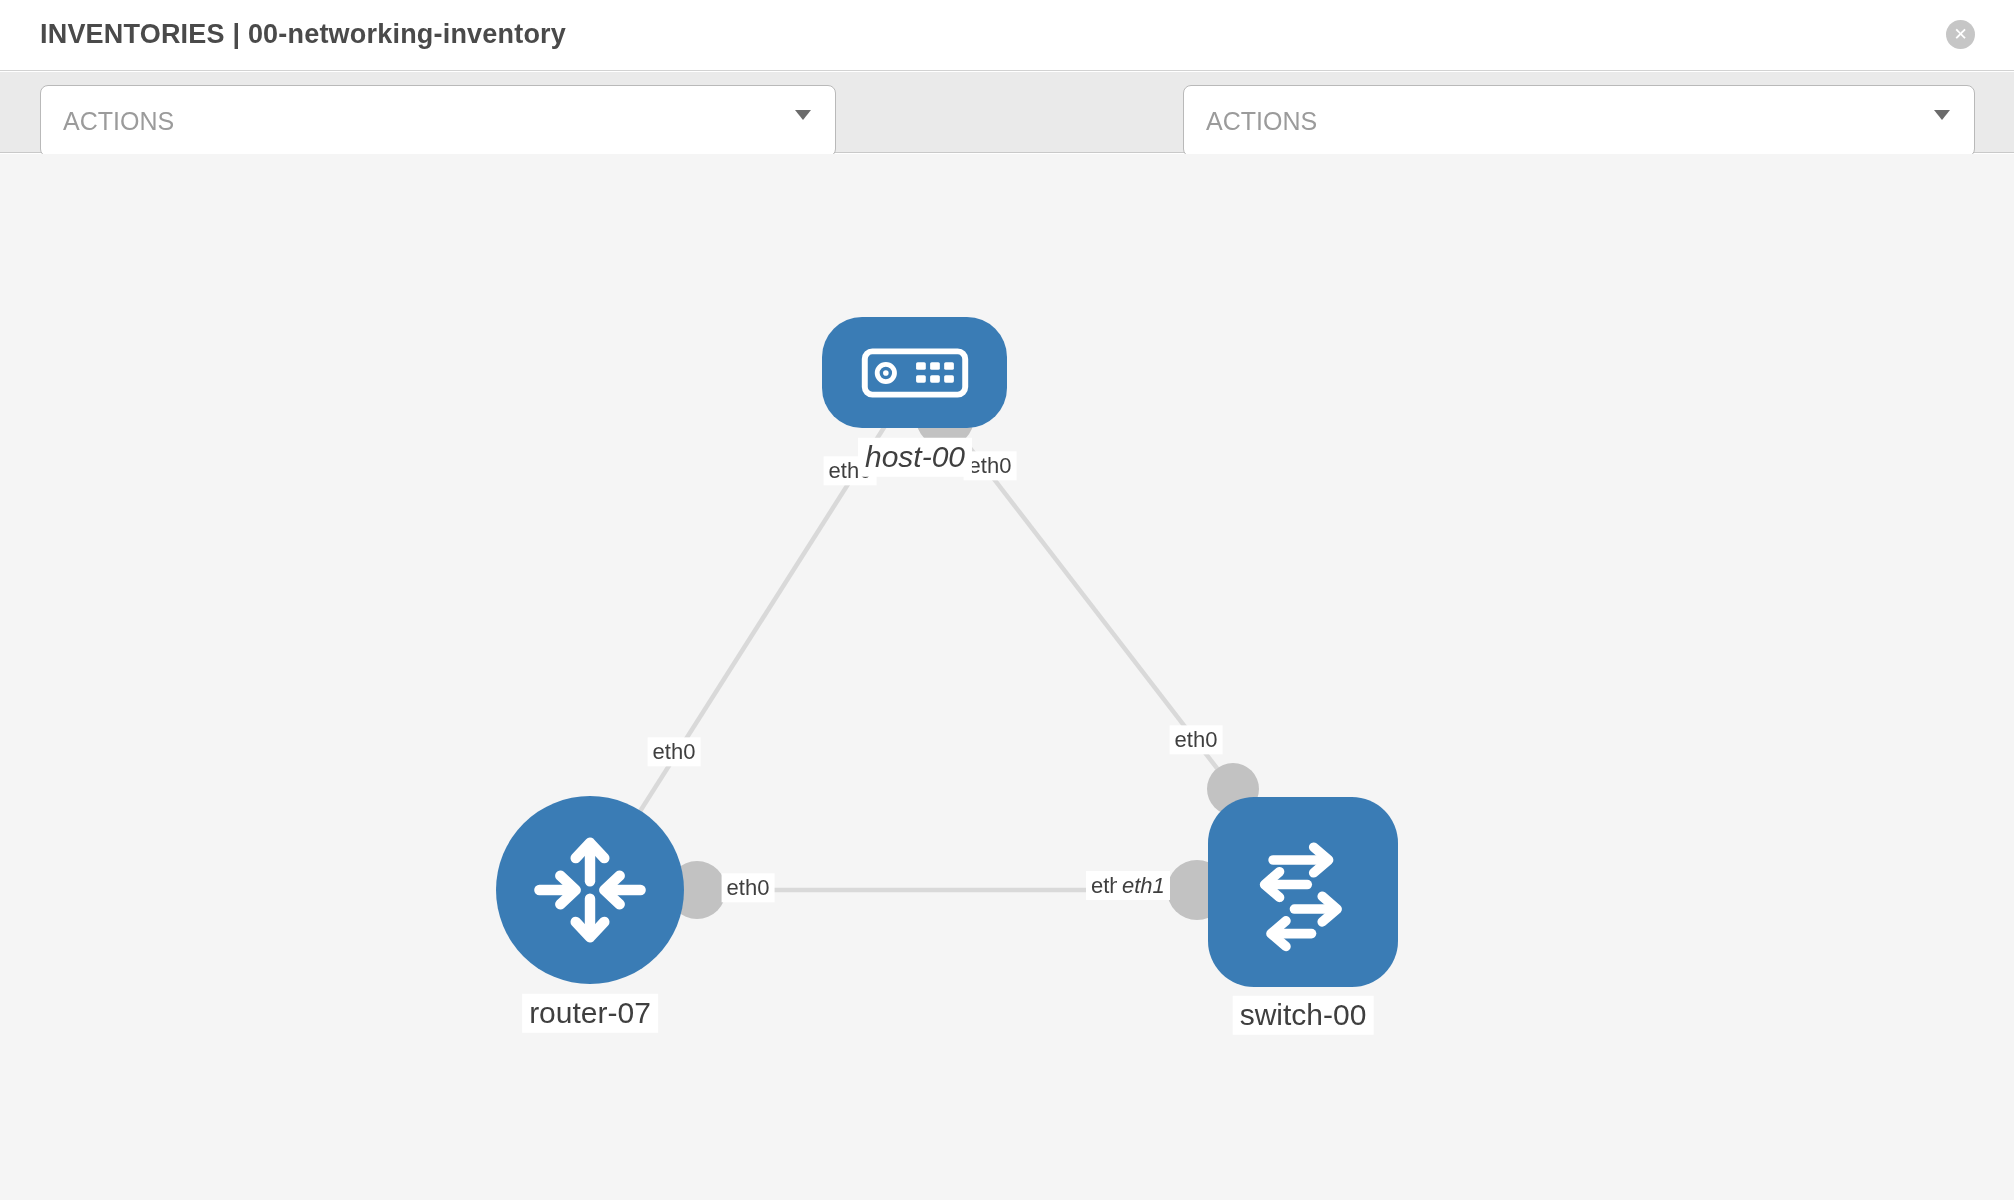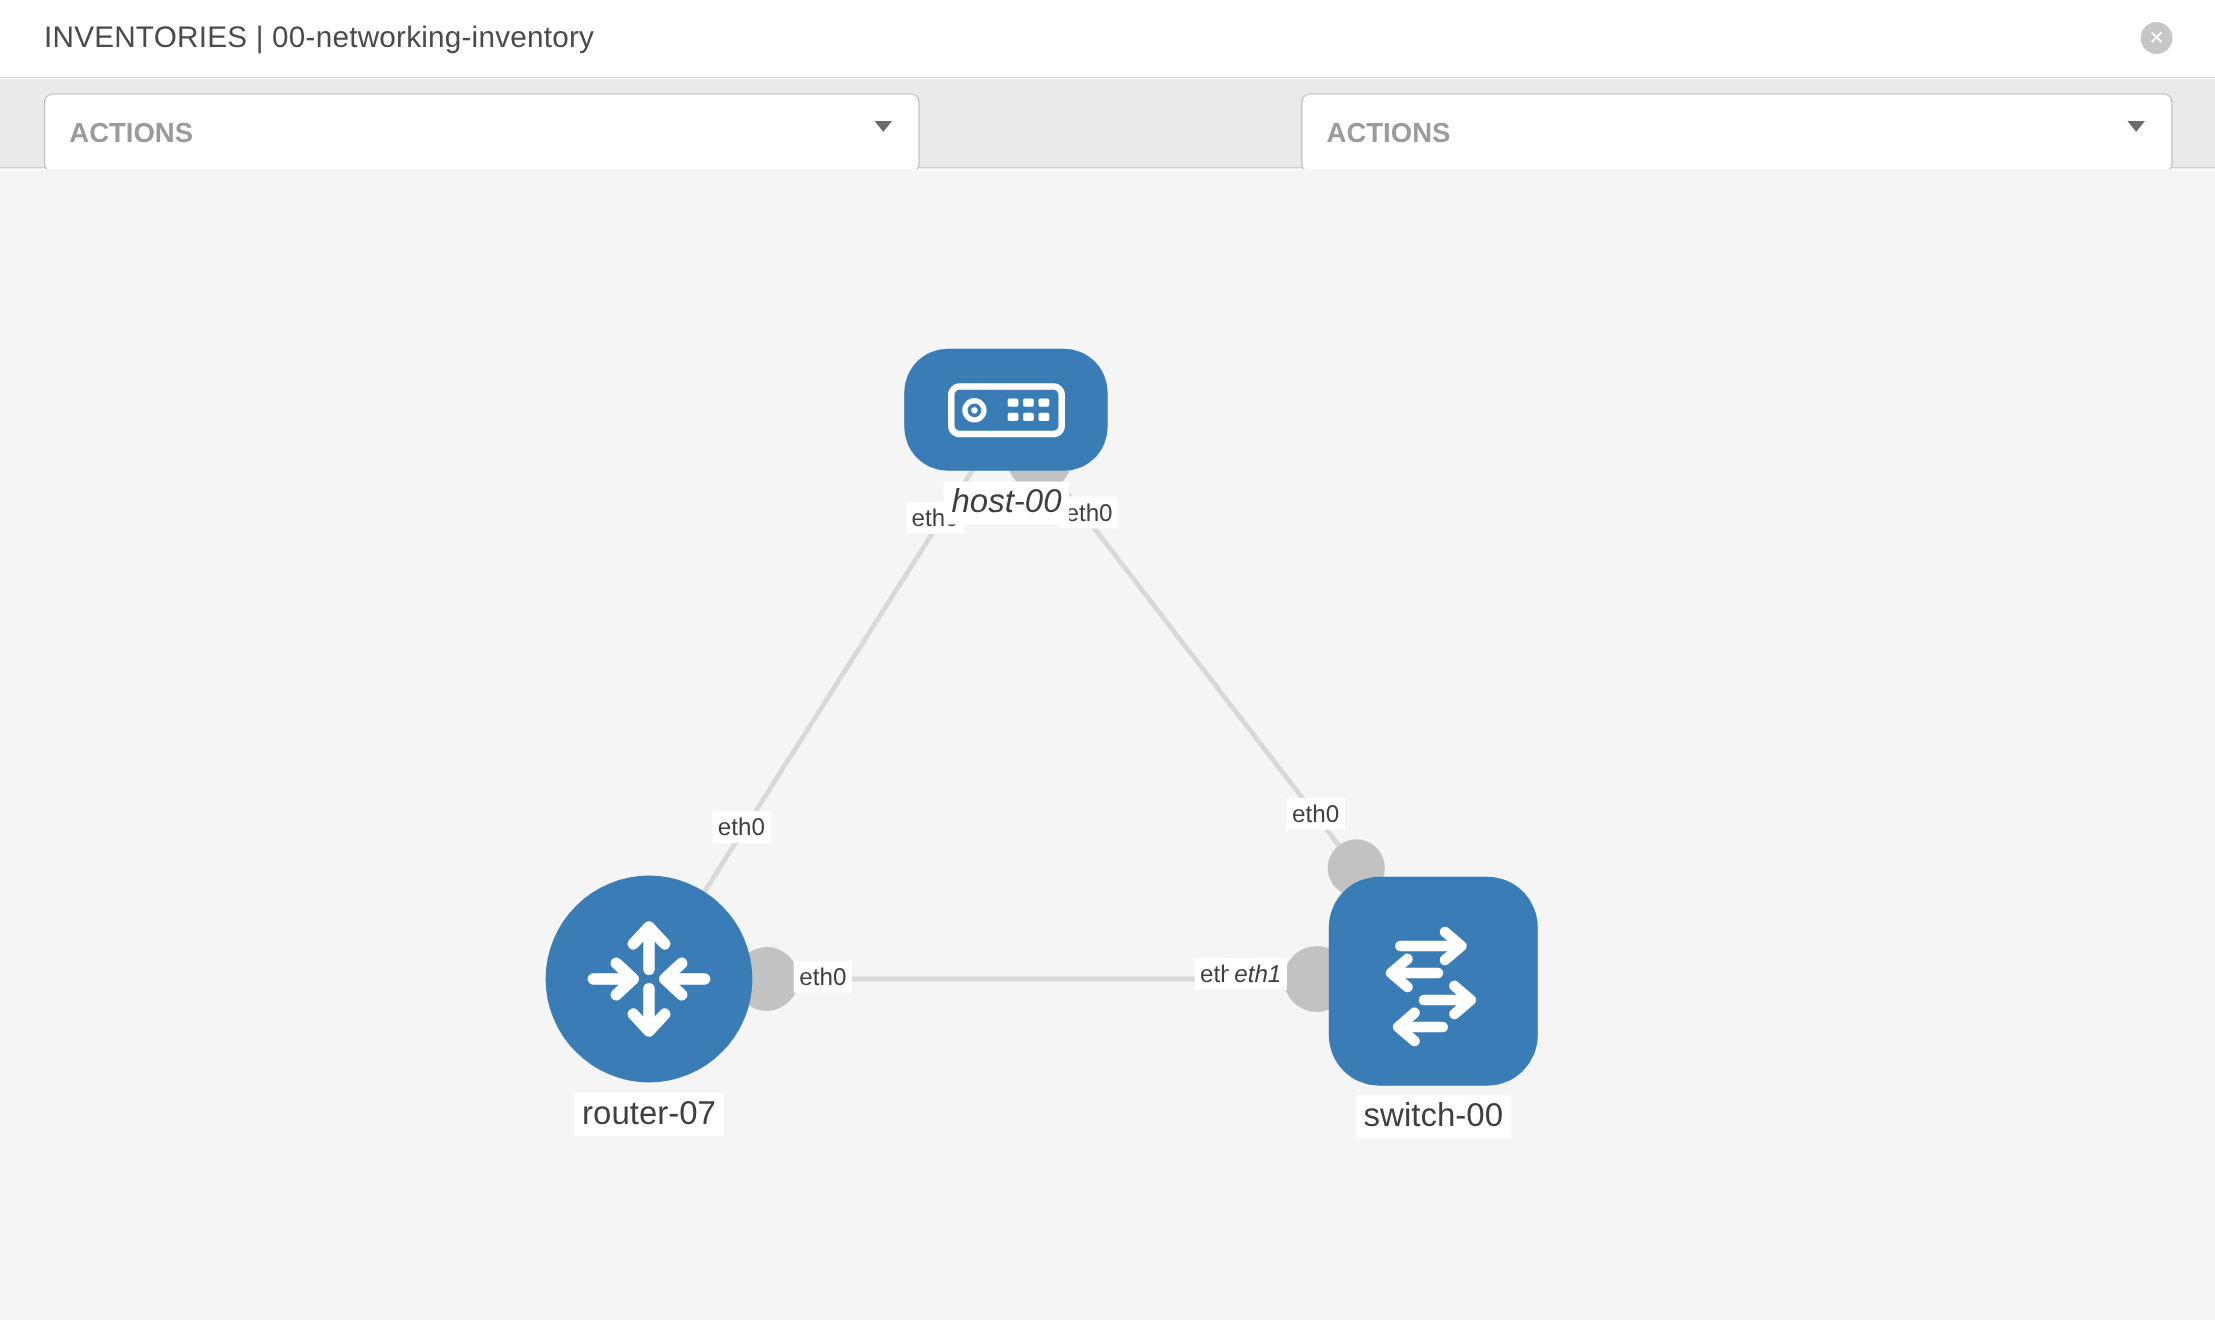--- a/index.html
+++ b/index.html
@@ -2,33 +2,33 @@
 <html><head>
 <meta charset="utf-8">
 <style>
   * { margin:0; padding:0; box-sizing:border-box; }
   html,body { width:2014px; height:1200px; overflow:hidden; }
   body { font-family:"Liberation Sans","DejaVu Sans",sans-serif; background:#fff; position:relative; }
 
   
   .header { position:absolute; left:0; top:0; width:2014px; height:71px;
             background:#ffffff; border-bottom:1px solid #d2d2d2; }
-  .page-title { position:absolute; left:40px; top:19px; font-size:27px; font-weight:400;
+  .page-title { position:absolute; left:40px; top:19px; font-size:27px; font-weight:700;
                 color:#4a4a4a; letter-spacing:.2px; }
   .close-btn { position:absolute; left:1946px; top:20px; width:29px; height:29px;
                border-radius:50%; background:#c6c6c6; color:#fff; font-size:17px;
                font-weight:700; display:flex; align-items:center; justify-content:center;
                cursor:pointer; }
 
   
   .toolbar { position:absolute; left:0; top:72px; width:2014px; height:81px;
              background:#eaeaea; border-bottom:1px solid #c9c9c9; }
   .select-box { position:absolute; top:13px; height:72px; background:#fff;
                 border:1px solid #b9b9b9; border-radius:8px; display:flex;
-                align-items:center; padding:0 22px; cursor:pointer;font-weight:bold; }
+                align-items:center; padding:0 22px; cursor:pointer; }
   .select-box .sel-label { font-size:25px; color:#9b9b9b; }
   .caret { position:absolute; right:24px; top:24px; width:0; height:0;
            border-left:8px solid transparent; border-right:8px solid transparent;
            border-top:10px solid #6b6b6b; }
   .actions-box { left:40px; width:796px; }
   .search-box  { left:1183px; width:792px; }
   .tool-icon { position:absolute; top:96px; cursor:pointer; }
   .tool-icon.wrench { left:1048px; }
   .tool-icon.key    { left:1117px; }
 

